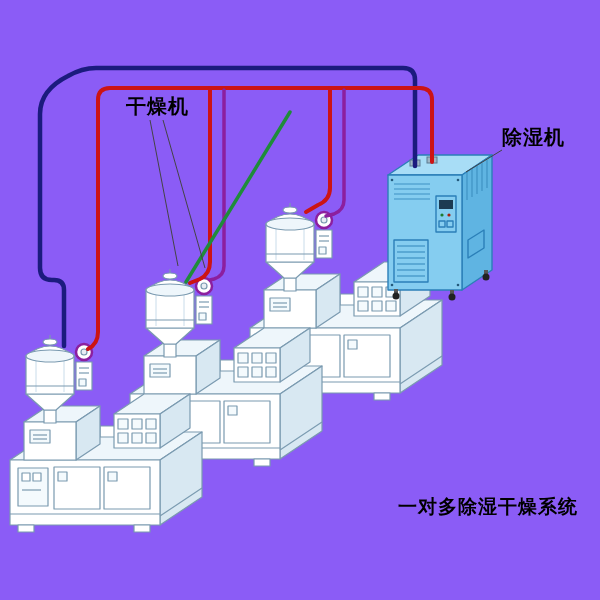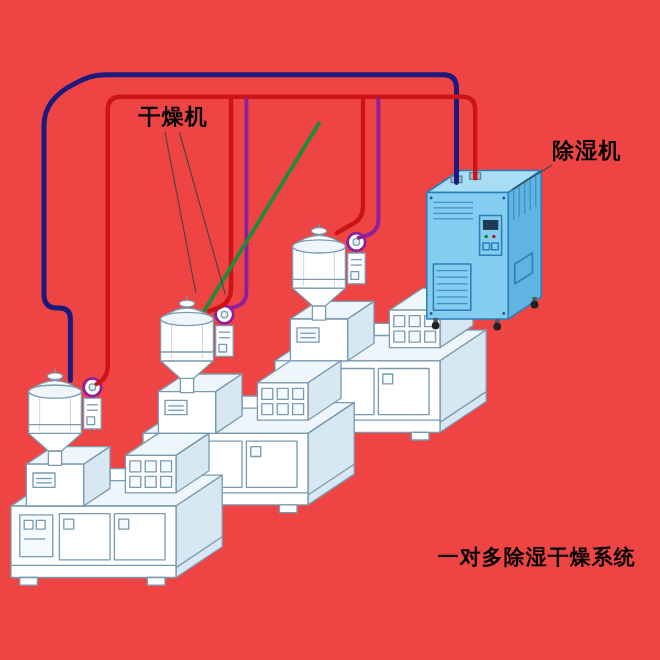--- a/index.html
+++ b/index.html
@@ -1,16 +1,16 @@
 <!DOCTYPE html>
 <html style="--pipe-navy: #1b1b7e; --pipe-red: #cc1414; --pipe-purple: #8c1f9e; --pipe-green: #1f8c3a; --cabinet-front: #85cdf0; --cabinet-side: #5fb4e2; --cabinet-top: #a8ddf6; --cabinet-outline: #2b7fb8; --machine-line: #7a9ab0; --machine-face-top: #eef6fb; --machine-face-shade: #d8e8f2; --leader-line: #444444; --label-color: #000000;"><head>
 <meta charset="utf-8">
 <style>
   html,body{margin:0;padding:0;background:#fff;}
-  .stage{width:600px;height:600px;position:relative;background:#ef4444;overflow:hidden;}
+  .stage{width:600px;height:600px;position:relative;background:#8b5cf6;overflow:hidden;}
   svg{display:block;}
   .m-line{stroke:var(--machine-line,#7a9ab0);stroke-width:1.2;stroke-linejoin:round;}
   .f-white{fill:#ffffff;}
   .f-top{fill:var(--machine-face-top,#eef6fb);}
   .f-side{fill:var(--machine-face-shade,#d8e8f2);}
   .f-detail{fill:#f4fafd;}
   .pipe{fill:none;stroke-linecap:round;stroke-linejoin:round;}
   .pipe.navy{stroke:var(--pipe-navy,#1b1b7e);stroke-width:4.5;}
   .pipe.red{stroke:var(--pipe-red,#cc1414);stroke-width:4;}
   .pipe.purple{stroke:var(--pipe-purple,#8c1f9e);stroke-width:3.5;}

